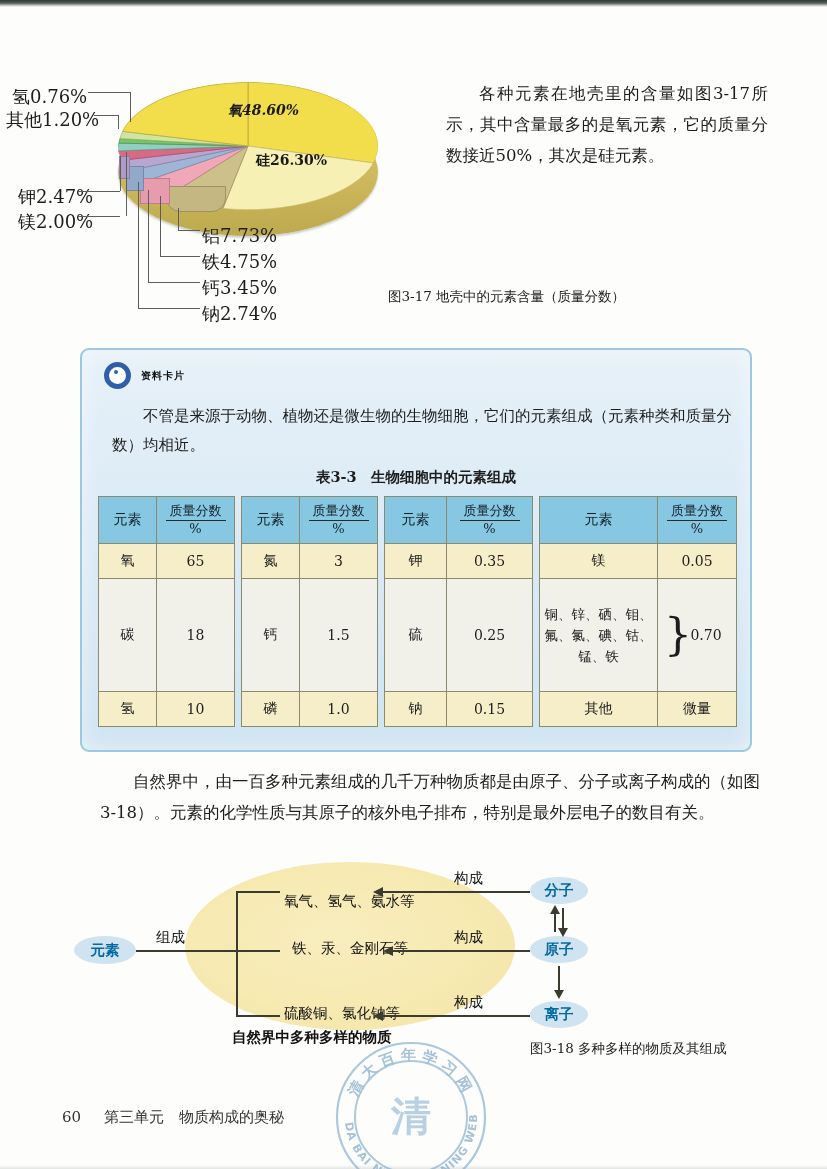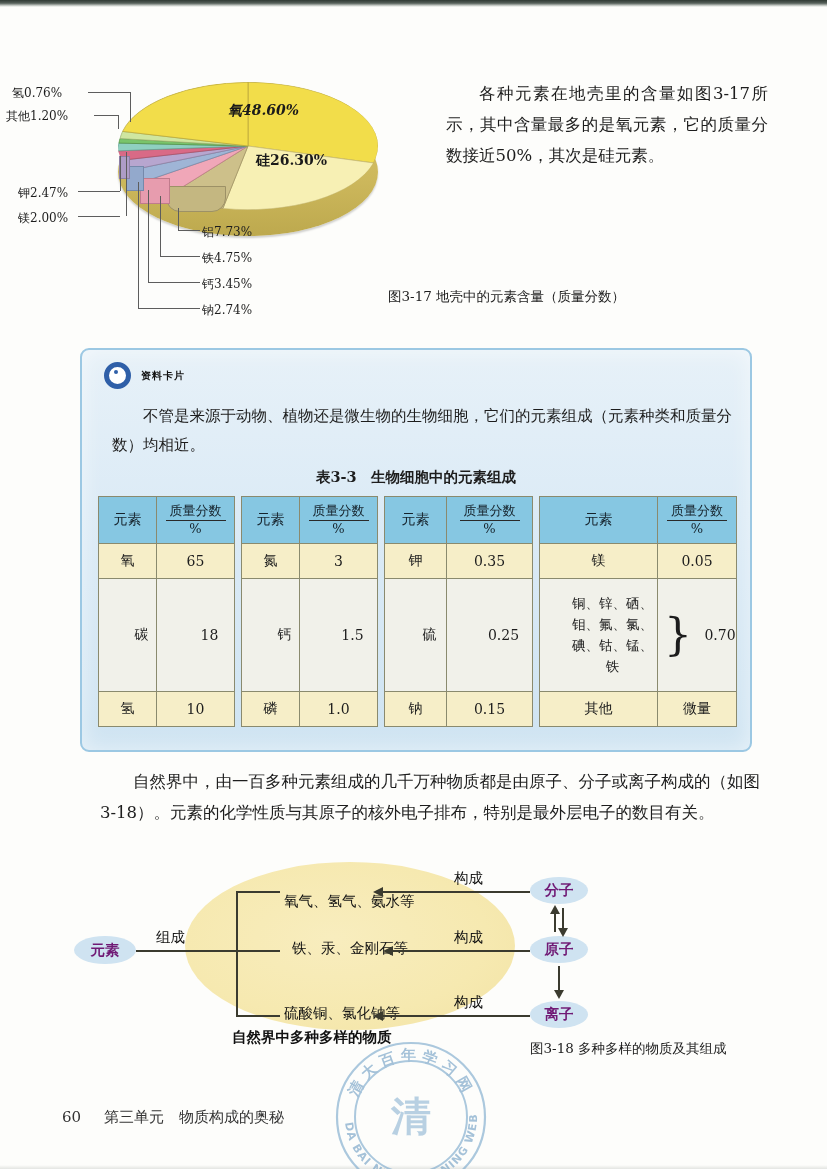--- a/index.html
+++ b/index.html
@@ -21,21 +21,21 @@
   .pieWrap{position:absolute;left:118px;top:22px;width:260px;height:150px;}
   .pieBase{position:absolute;left:0;top:26px;width:260px;height:128px;
     border-radius:50%;
     background:linear-gradient(180deg,#d8c46a 0%,#cdb85c 55%,#bda94e 100%);
     box-shadow:0 2px 2px rgba(0,0,0,.18);}
   .pieTop{position:absolute;left:0;top:0;width:260px;height:128px;border-radius:50%;
     overflow:hidden;}
   .pieTop svg{display:block;}
   .sliceEdge{position:absolute;}
 
-  .lbl{position:absolute;font-size:12px;white-space:nowrap;letter-spacing:0;}
+  .lbl{position:absolute;font-size:18px;white-space:nowrap;letter-spacing:0;}
   .lblIn{position:absolute;font-size:14px;font-weight:700;color:#1a1a1a;white-space:nowrap;}
   .lead{position:absolute;background:#5d5d5d;}
   .lead.h{height:1px;}
   .lead.v{width:1px;}
 
   .fcap{position:absolute;font-size:13.5px;white-space:nowrap;}
 
   
   .rightpara{position:absolute;left:446px;top:78px;width:322px;
     font-size:16.5px;line-height:31px;text-align:justify;}
@@ -65,34 +65,34 @@
   table.elt{position:absolute;left:16px;top:146px;width:638px;border-collapse:collapse;
     font-size:14px;table-layout:fixed;}
   table.elt td,table.elt th{border:1px solid #8a8a6e;text-align:center;
     vertical-align:middle;padding:0;font-weight:400;}
   table.elt thead th{background:#86c7e2;height:46px;color:#15222b;}
   .gap{border:none !important;background:transparent !important;width:7px;}
   .frac{display:inline-block;line-height:1.12;font-size:13px;}
   .frac .num{display:block;padding:0 4px 1px;border-bottom:1px solid #2a2a2a;}
   .frac .den{display:block;padding-top:1px;}
   tr.r1 td{background:#f6eec8;height:34px;}
-  tr.r2 td{background:#f1f1ea;height:112px;padding-left:28px;}
+  tr.r2 td{background:#f1f1ea;height:112px;}
   tr.r3 td{background:#f6eec8;height:34px;}
   td.mlist{font-size:13.5px;line-height:21px;text-align:center;padding:4px 6px;}
   .bracecell{position:relative;}
   .brace{position:absolute;left:6px;top:50%;transform:translateY(-50%);
     font-size:44px;line-height:1;font-family:"DejaVu Serif",serif;}
   .bracecell .bv{display:inline-block;padding-left:18px;}
 
   
   .fig2{position:absolute;left:70px;top:858px;width:700px;height:190px;}
   .blob{position:absolute;left:115px;top:4px;width:330px;height:168px;border-radius:50%;
     background:radial-gradient(ellipse at 45% 45%,#f8edbe 0%,#f6e9b0 60%,#f2e2a4 100%);}
   .pill{position:absolute;border-radius:50%;background:#cfe3f1;
-    font-size:14.5px;font-weight:700;color:#701a75;text-align:center;
+    font-size:14.5px;font-weight:700;color:#0369a1;text-align:center;
     display:flex;align-items:center;justify-content:center;}
   .dtxt{position:absolute;font-size:14.5px;white-space:nowrap;color:#111;}
   .dln{position:absolute;background:#3b3b2f;}
   .dln.h{height:1.6px;}
   .dln.v{width:1.6px;}
   .arw{position:absolute;width:0;height:0;}
   .arwL{border-top:5px solid transparent;border-bottom:5px solid transparent;
     border-right:10px solid #3b3b2f;}
   .arwD{border-left:5px solid transparent;border-right:5px solid transparent;
     border-top:9px solid #3b3b2f;}

